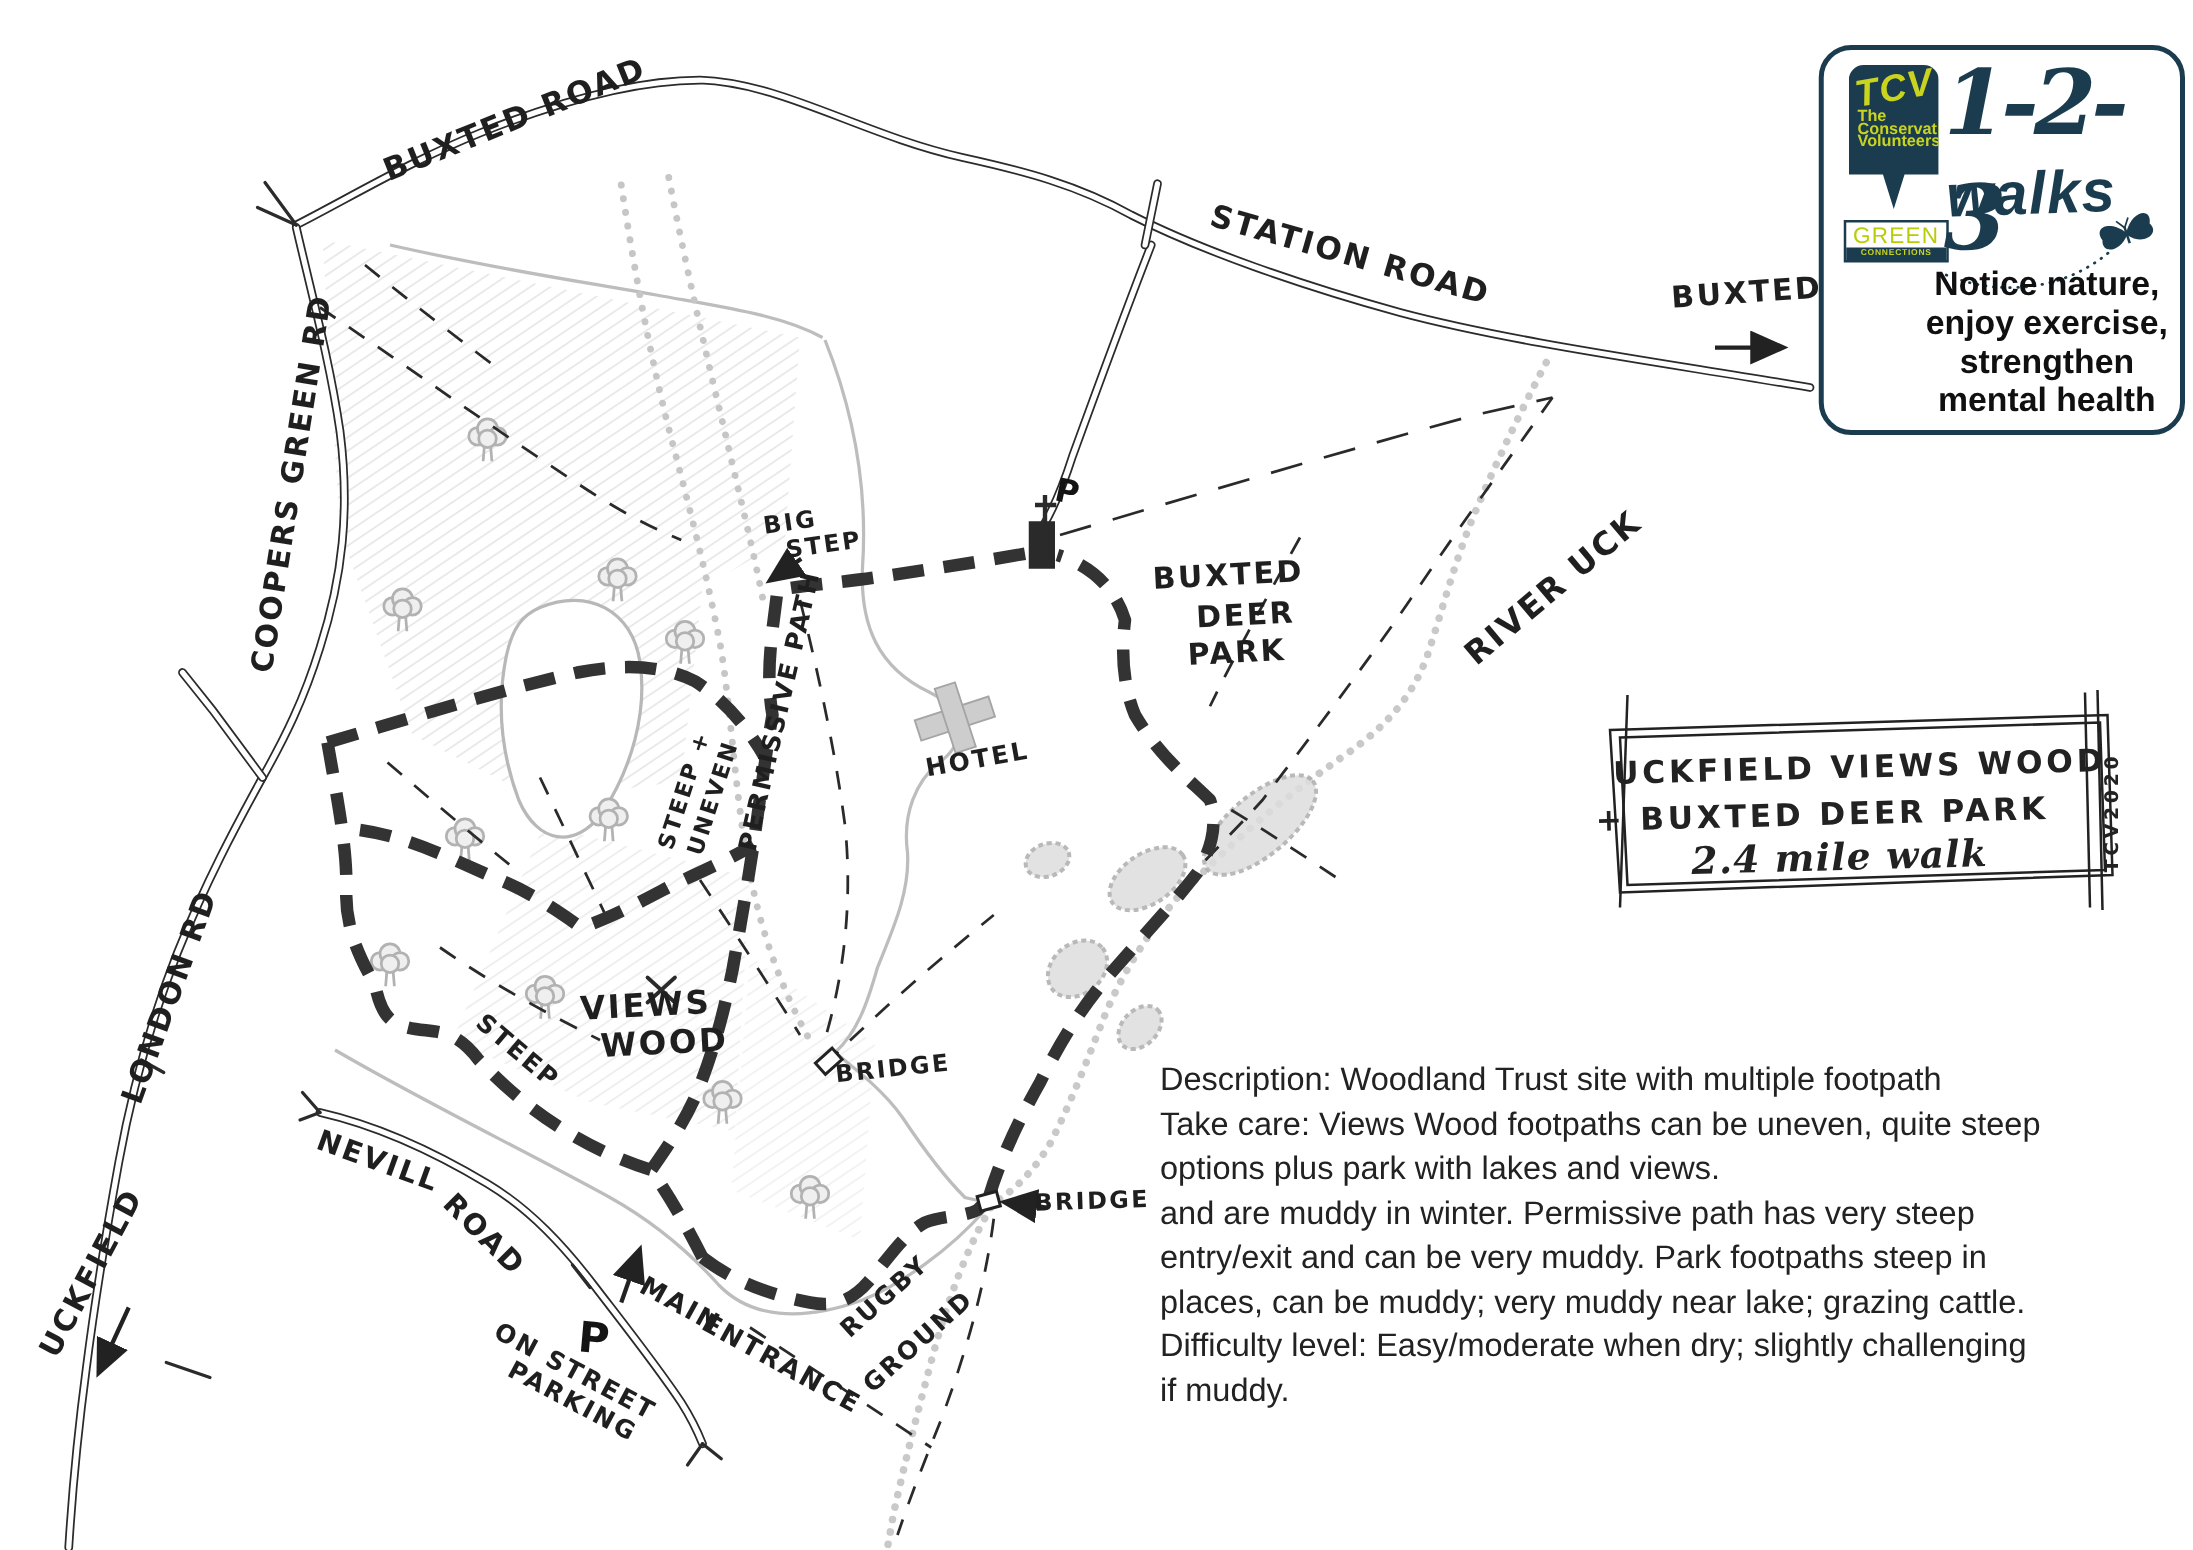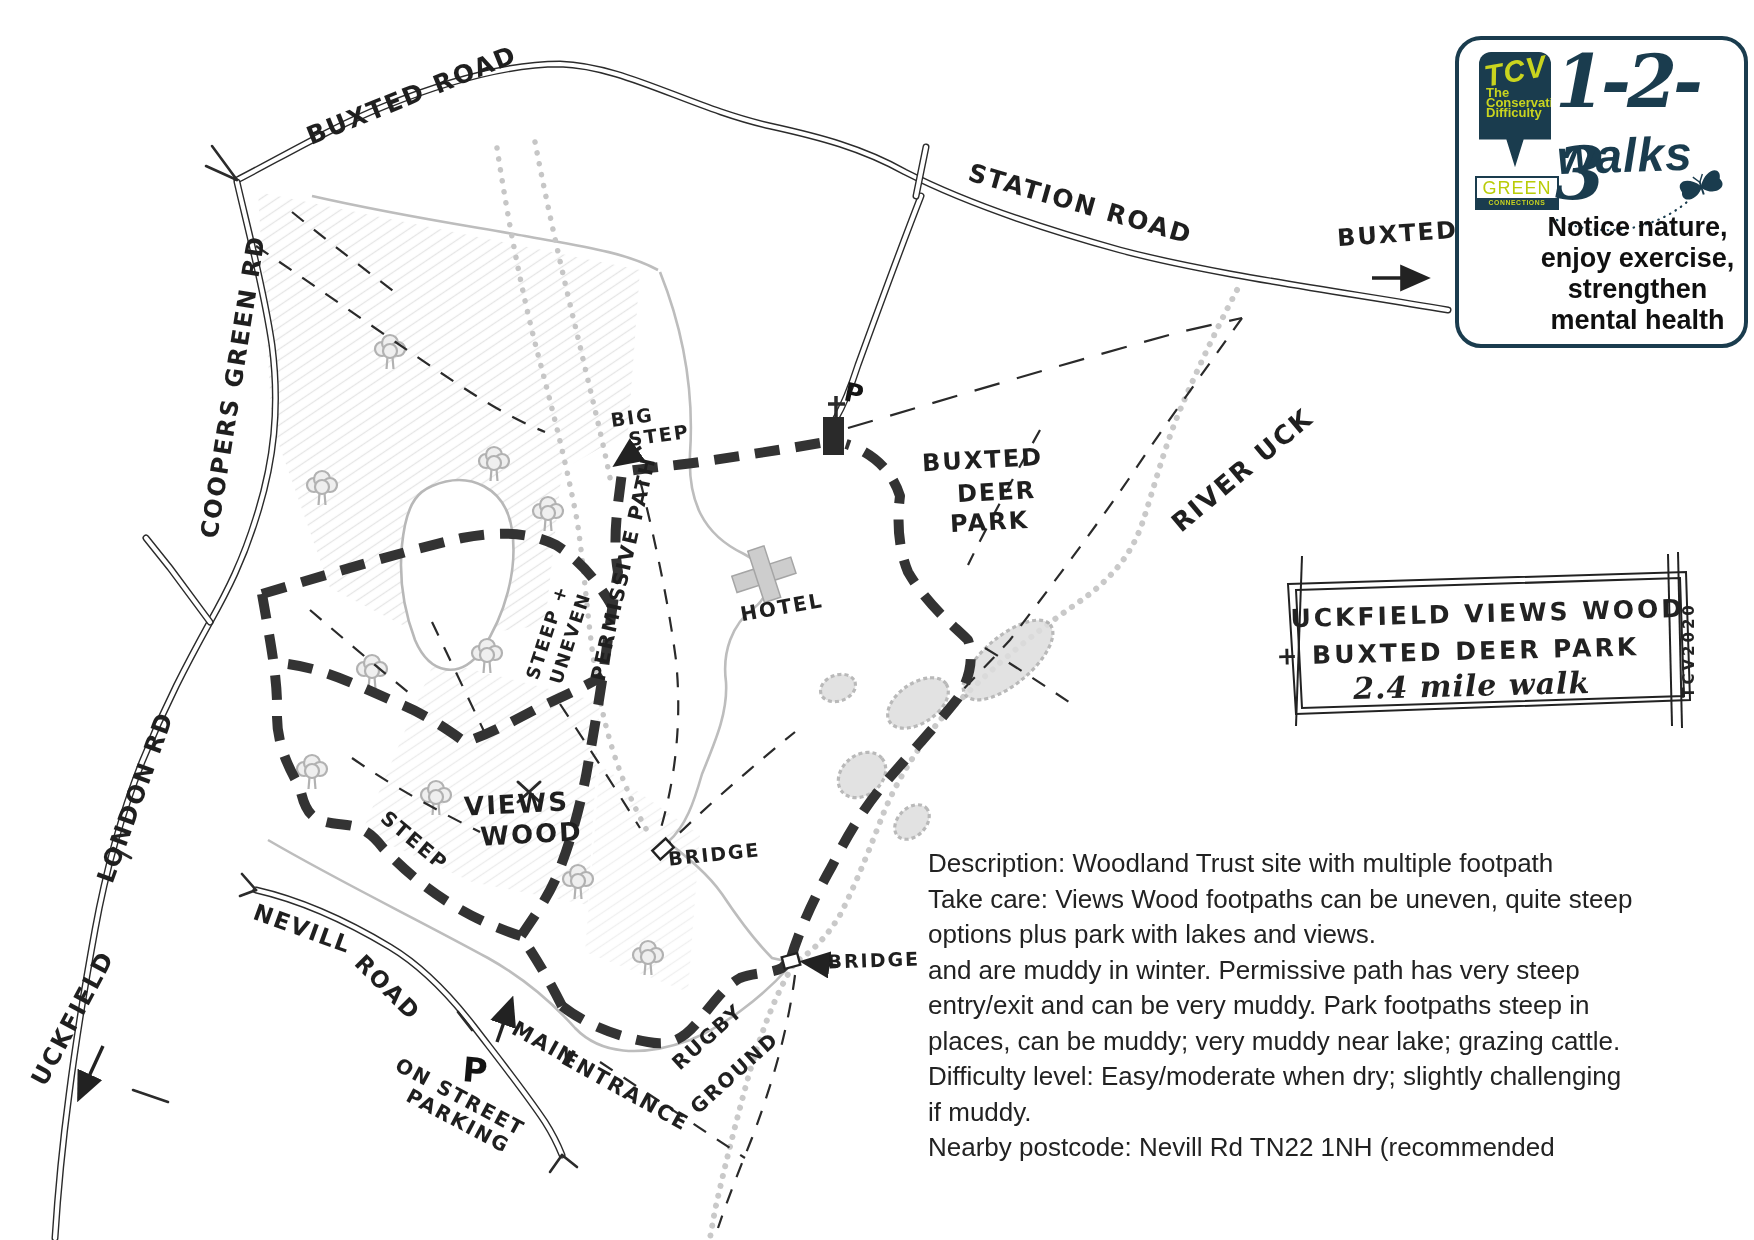--- a/index.html
+++ b/index.html
@@ -227,21 +227,21 @@
     <text class="tbi" font-size="30" text-anchor="middle" transform="translate(1472,696) rotate(-1.5)">2.4 mile walk</text>
     <text class="tb" font-size="15" letter-spacing="1" text-anchor="middle" transform="translate(1694,650) rotate(-90)">TCV2020</text>
   </g>
 </svg>
 
 <div class="card">
   <div class="pin">
     <span class="acr">TCV</span>
     <span class="nm">The</span>
     <span class="nm">Conservation</span>
-    <span class="nm">Difficulty</span>
+    <span class="nm">Volunteers</span>
   </div>
   <div class="badge">
     <span class="g">GREEN</span>
     <span class="c">CONNECTIONS</span>
   </div>
   <div class="big123">1-2-3</div>
   <div class="walks">walks</div>
   <svg class="flight" width="180" height="78" viewBox="0 0 180 78">
     <path d="M6,60 C50,78 100,72 136,42" fill="none" stroke="#1a3c4e" stroke-width="2.2" stroke-dasharray="0.5 6" stroke-linecap="round"></path>
     <g transform="translate(150,26) rotate(-18)" fill="#1a3c4e">
@@ -261,16 +261,15 @@
 
 <div class="desc">
   <div>Description: Woodland Trust site with multiple footpath</div>
   <div>Take care: Views Wood footpaths can be uneven, quite steep</div>
   <div>options plus park with lakes and views.</div>
   <div>and are muddy in winter. Permissive path has very steep</div>
   <div>entry/exit and can be very muddy. Park footpaths steep in</div>
   <div>places, can be muddy; very muddy near lake; grazing cattle.</div>
   <div>Difficulty level: Easy/moderate when dry; slightly challenging</div>
   <div>if muddy.</div>
-  <div>Nearby postcode: Nevill Rd TN22 1NH (recommended</div>
 </div>
 
 </div>
 
 </body></html>

